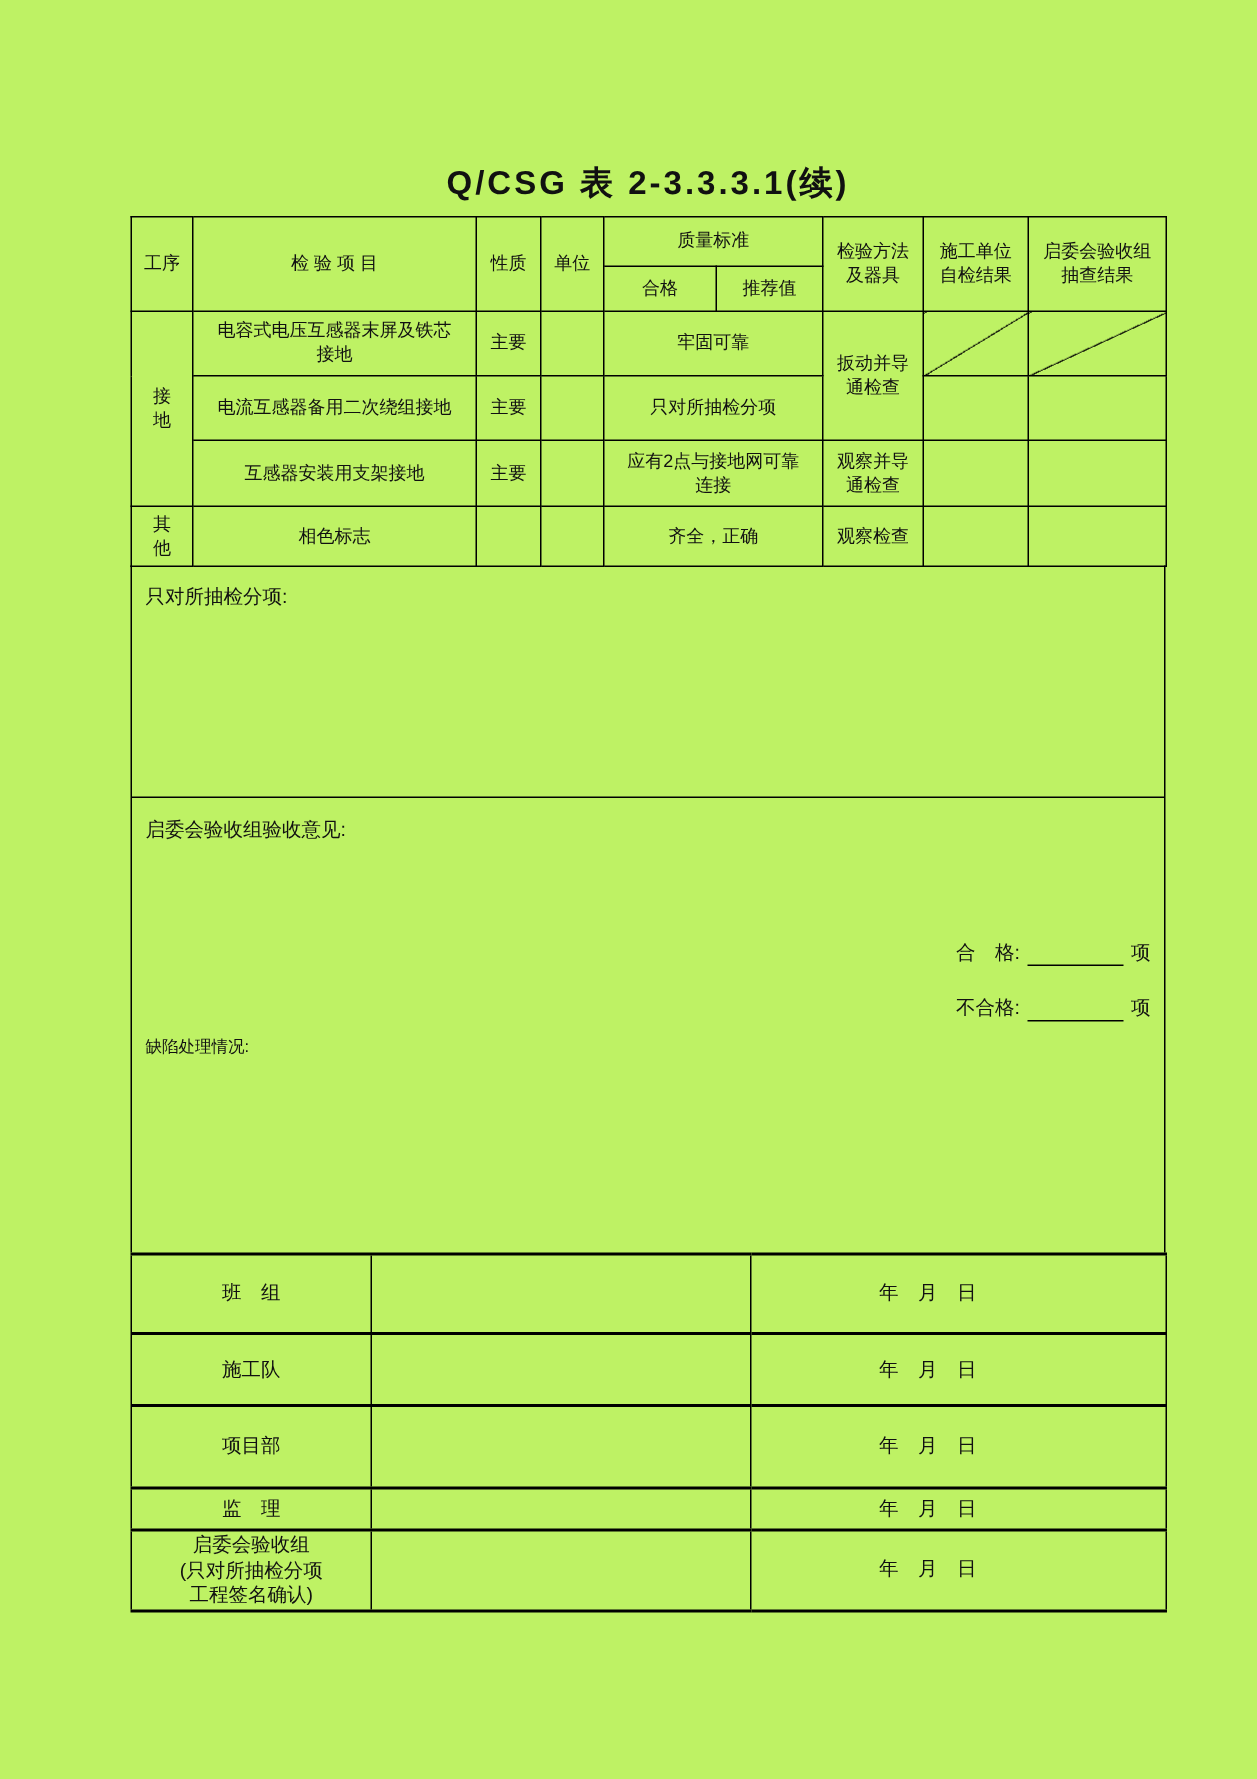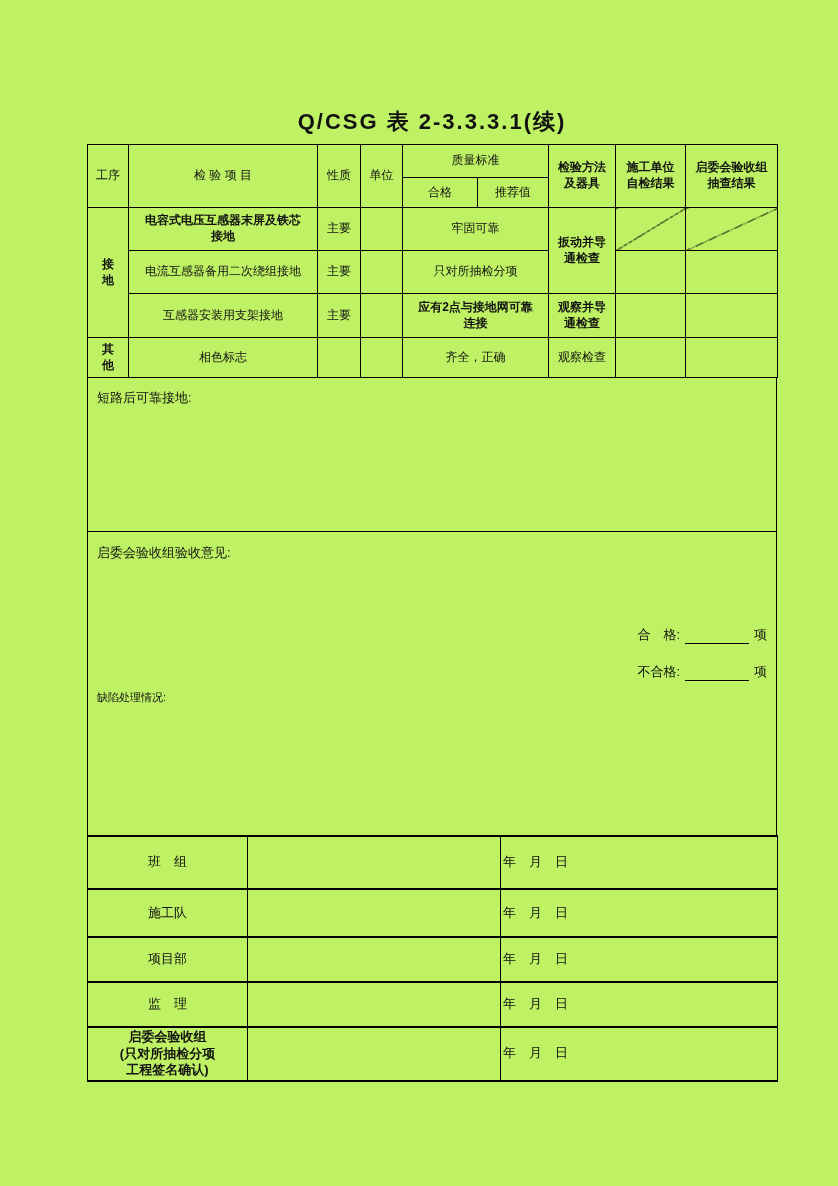--- a/index.html
+++ b/index.html
@@ -9,21 +9,21 @@
   }
   .title{
     position:absolute;left:87px;top:107px;width:690px;text-align:center;
     font-size:22px;font-weight:bold;letter-spacing:2px;white-space:nowrap;
   }
   table{border-collapse:collapse;table-layout:fixed;}
   td{
     border:1px solid #000;text-align:center;vertical-align:middle;
     font-size:12px;line-height:1.3;padding:1px 2px;overflow:hidden;color:#111;
   }
-  .pre{white-space:pre-line;font-weight:bold;}
+  .pre{white-space:pre-line;}
   .main-t{position:absolute;left:87px;top:144px;width:690px;}
   .diag{
     background-image:linear-gradient(to bottom right,
       transparent 49.5%, #000 49.5%, #000 50.5%, transparent 50.5%);
   }
   .opinion{
     position:absolute;left:87px;top:377px;width:690px;height:458px;
     box-sizing:border-box;border:1px solid #000;border-top:0;border-bottom:0;
   }
   .op1{box-sizing:border-box;height:155px;border-bottom:1px solid #000;
@@ -32,21 +32,21 @@
        padding:12px 9px;font-size:13px;text-align:left;}
   .qrow{position:absolute;right:9px;display:flex;align-items:flex-end;
         font-size:13px;white-space:nowrap;}
   .q1{top:94px;}
   .q2{top:131px;}
   .uline{display:inline-block;width:64px;height:15px;
          border-bottom:1px solid #000;margin:0 5px;}
   .defect{position:absolute;left:9px;top:158px;font-size:11px;}
   .bot-t{position:absolute;left:87px;top:835px;width:690px;}
   .bot-t td{border-top-width:2px;border-bottom-width:2px;font-size:13px;}
-  .sign-cell{text-align:left;padding-right:43px;}
+  .sign-cell{text-align:center;padding-right:43px;}
   .small3{font-size:12px;line-height:1.28;}
 </style>
 </head>
 <body>
 
 <div class="page">
 
   <div class="title">Q/CSG 表 2-3.3.3.1(续)</div>
 
   <table class="main-t">
@@ -120,21 +120,21 @@
         <td colspan="2">齐全，正确</td>
         <td>观察检查</td>
         <td></td>
         <td></td>
       </tr>
     </tbody>
   </table>
 
   <div class="opinion">
     <div class="op1">
-      <span>短路后可靠接地:</span>
+      <span>只对所抽检分项:</span>
     </div>
     <div class="op2">
       <span>启委会验收组验收意见:</span>
       <div class="qrow q1">
         <span>合　格:</span>
         <span class="uline"></span>
         <span>项</span>
       </div>
       <div class="qrow q2">
         <span>不合格:</span>
@@ -155,26 +155,26 @@
       <tr style="height:53px">
         <td>班　组</td>
         <td></td>
         <td class="sign-cell">年　月　日</td>
       </tr>
       <tr style="height:48px">
         <td>施工队</td>
         <td></td>
         <td class="sign-cell">年　月　日</td>
       </tr>
-      <tr style="height:45px">
+      <tr style="height:55px">
         <td>项目部</td>
         <td></td>
         <td class="sign-cell">年　月　日</td>
       </tr>
-      <tr style="height:45px">
+      <tr style="height:28px">
         <td>监　理</td>
         <td></td>
         <td class="sign-cell">年　月　日</td>
       </tr>
       <tr style="height:53px">
         <td class="pre small3">启委会验收组
 (只对所抽检分项
 工程签名确认)</td>
         <td></td>
         <td class="sign-cell">年　月　日</td>

